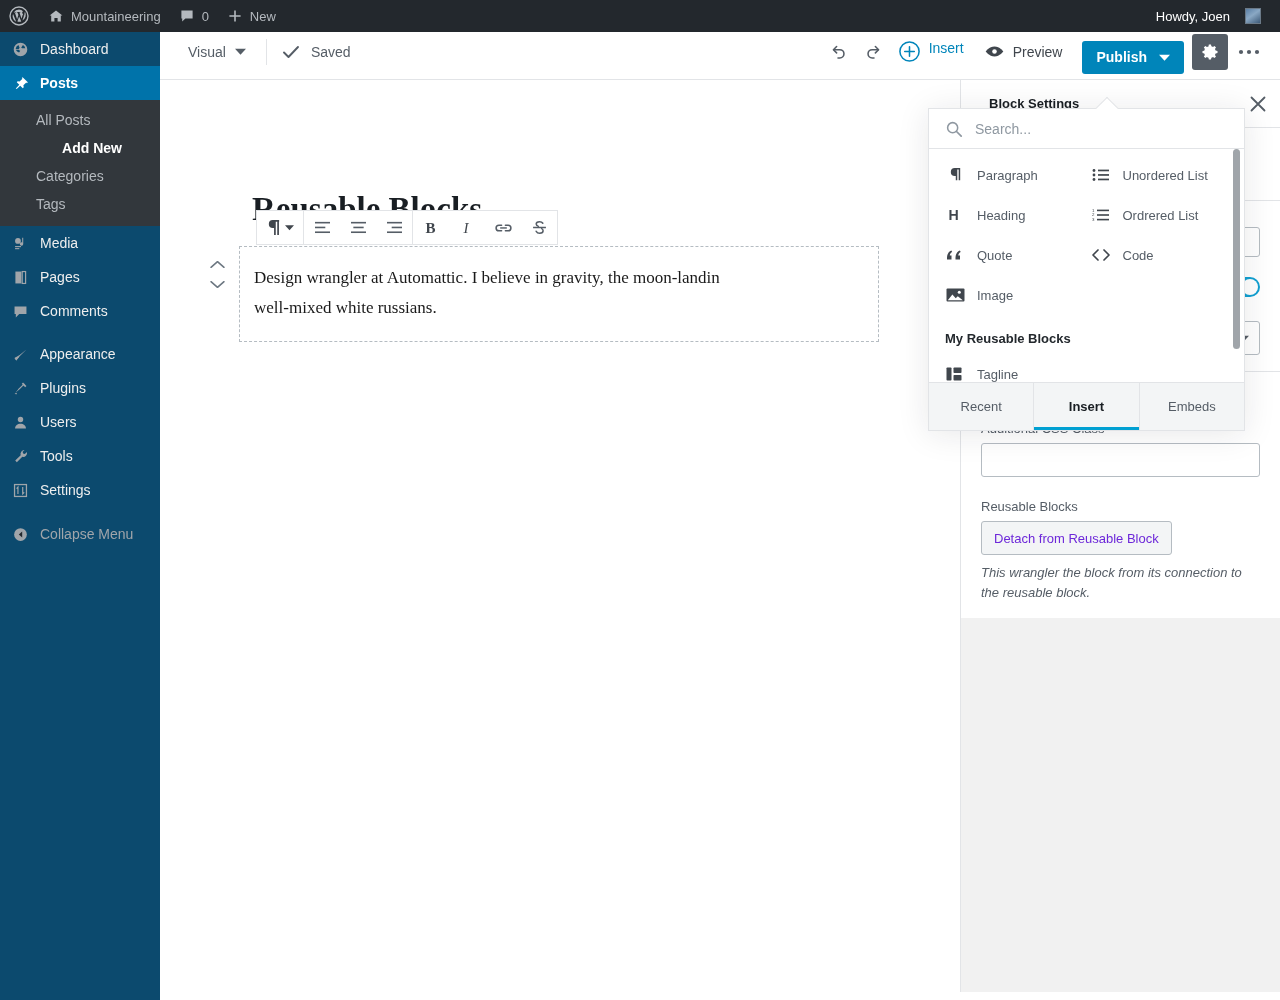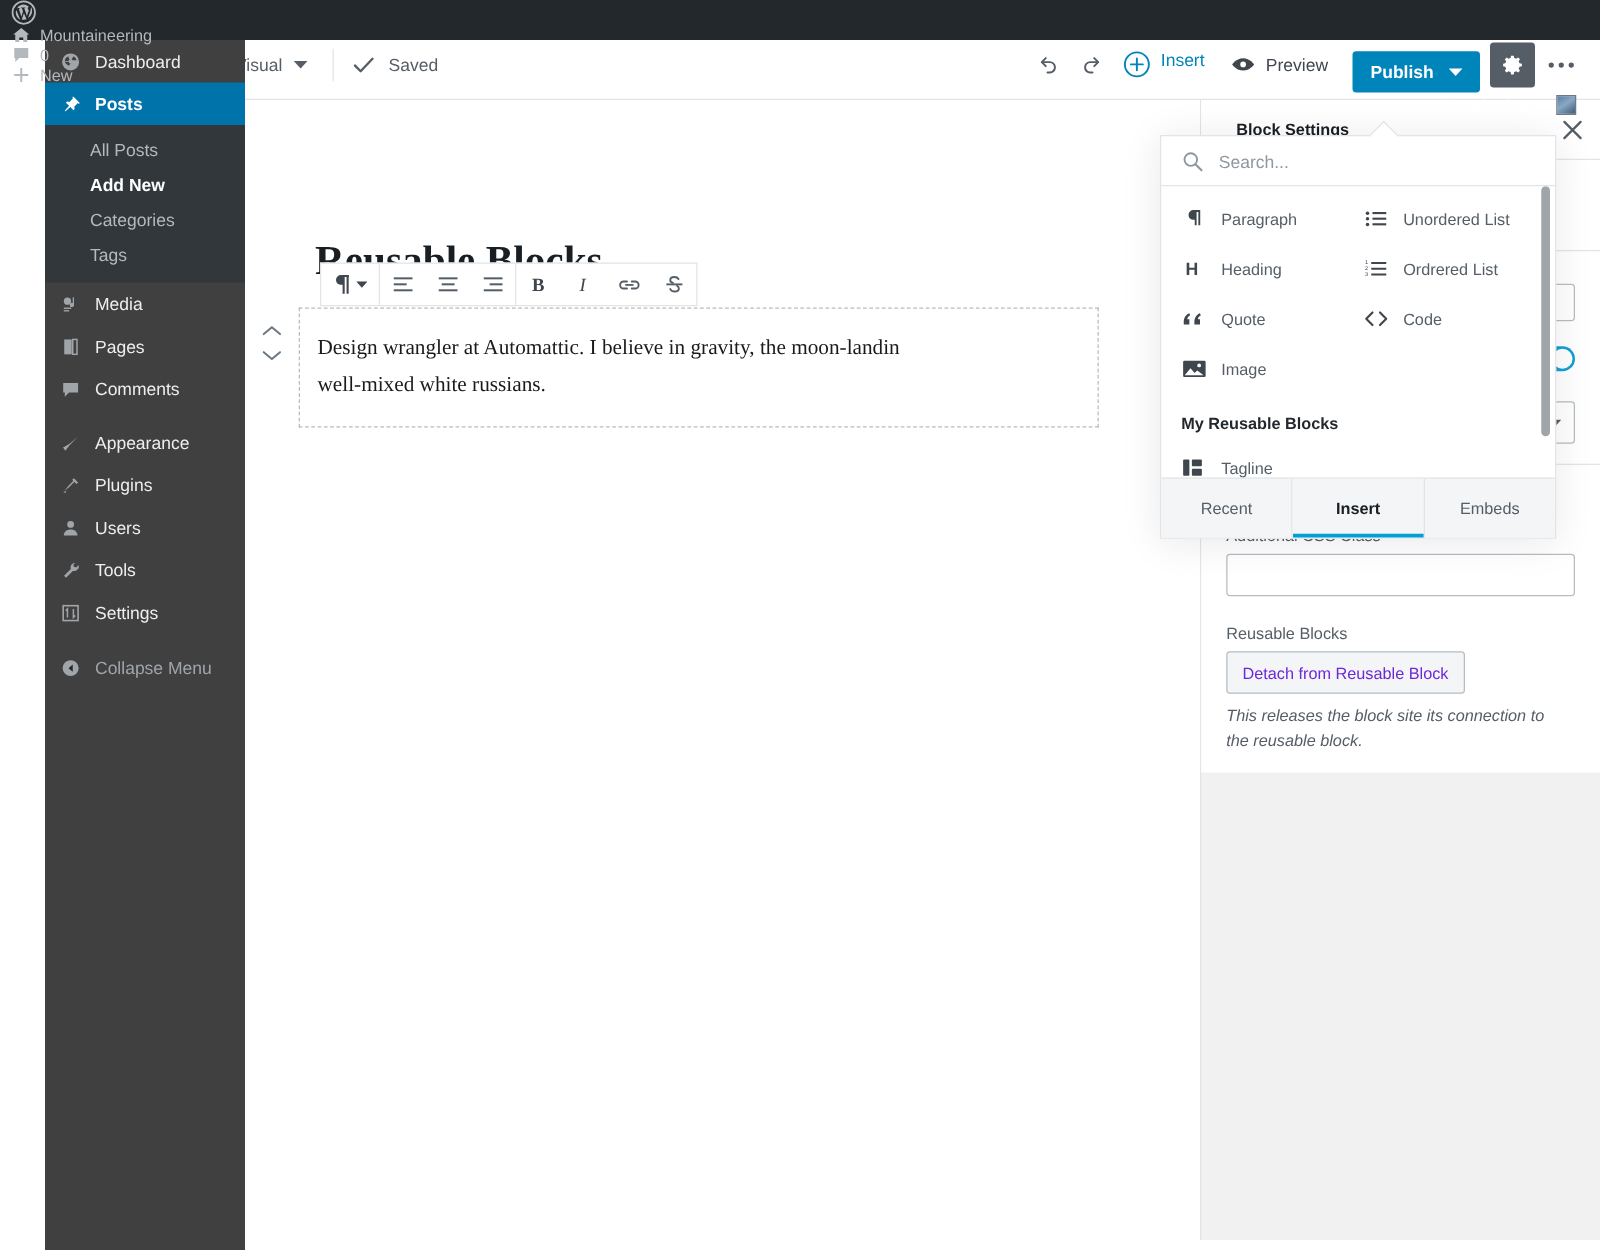--- a/index.html
+++ b/index.html
@@ -8,57 +8,57 @@
     font-family: "Liberation Sans", sans-serif;
     background: #ffffff;
     overflow: hidden;
   }
   #root { position: relative; width: 1280px; height: 1000px; }
 
   
   .adminbar {
     position: absolute; top: 0; left: 0; width: 1280px; height: 32px;
     background: #23282d; color: #b4b9be;
-    display: flex; align-items: flex-start; font-size: 13px; z-index: 60; flex-direction: column;
+    display: flex; align-items: center; font-size: 13px; z-index: 60;
   }
   .ab-item {
     display: flex; align-items: center; gap: 7px;
     height: 32px; padding: 0 9px; color: #b4b9be; white-space: nowrap;
   }
   .ab-logo { padding: 0 10px 0 9px; }
   .ab-item .ab-label { color: #b4b9be; }
   .ab-right { margin-left: auto; display: flex; align-items: center; padding-right: 10px; }
   .ab-avatar {
     width: 16px; height: 16px; margin-left: 8px;
     background: linear-gradient(145deg,#5a7fa5 0%,#8aa8c4 45%,#3d5a78 100%);
     border: 1px solid #6b7a88;
   }
   .ab-icon { display: inline-flex; align-items: center; justify-content: center; }
 
   
   .adminmenu {
     position: absolute; top: 32px; left: 0; width: 160px; height: 968px;
-    background: #404040; color: #eee; font-size: 14px; z-index: 55; margin-left: 36px;
+    background: #0c4a6e; color: #eee; font-size: 14px; z-index: 55;
   }
   .menu-item {
     display: flex; align-items: center; gap: 10px;
     height: 34px; padding: 0 12px 0 10px; color: #eee; position: relative;
   }
   .menu-item .mi-icon {
     width: 20px; display: inline-flex; align-items: center; justify-content: center;
     color: #a0a5aa; flex: 0 0 20px;
   }
   .menu-item.current { background: #0073aa; color: #fff; font-weight: 600; }
   .menu-item.current .mi-icon { color: #fff; }
   .submenu { background: #32373c; padding: 6px 0 8px 0; }
   .submenu-item {
     display: block; padding: 4px 12px 4px 36px;
     font-size: 14px; color: #b4b9be; line-height: 20px;
   }
-  .submenu-item.current { color: #fff; font-weight: 700; }
+  .submenu-item.current { color: #fff; font-weight: 700; text-align: center; }
   .menu-sep { height: 9px; }
   .collapse { color: #a0a5aa; margin-top: 10px; }
   .collapse .mi-icon { color: #a0a5aa; }
 
   
   .editor {
     position: absolute; top: 24px; left: 160px;
     width: 1120px; height: 968px; background: #fff;
   }
   .edheader {
@@ -657,21 +657,21 @@
           </div>
         </div>
 
         <div class="set-section" style="border-bottom:none; padding-top:20px;">
           <div class="set-heading">Block Settings</div>
           <div class="set-label">Additional CSS Class</div>
           <input class="text-input" type="text" value="" style="">
           <div class="group-gap"></div>
           <div class="set-label">Reusable Blocks</div>
           <button class="btn-secondary">Detach from Reusable Block</button>
-          <div class="help-text">This releases the block site its connection to</div>
+          <div class="help-text">This wrangler the block from its connection to</div>
           <div class="help-text" style="margin-top:0">the reusable block.</div>
         </div>
 
       </div>
     </div>
 
     <div class="inserter">
       <div class="inserter-arrow"></div>
 
       <div class="ins-search">

